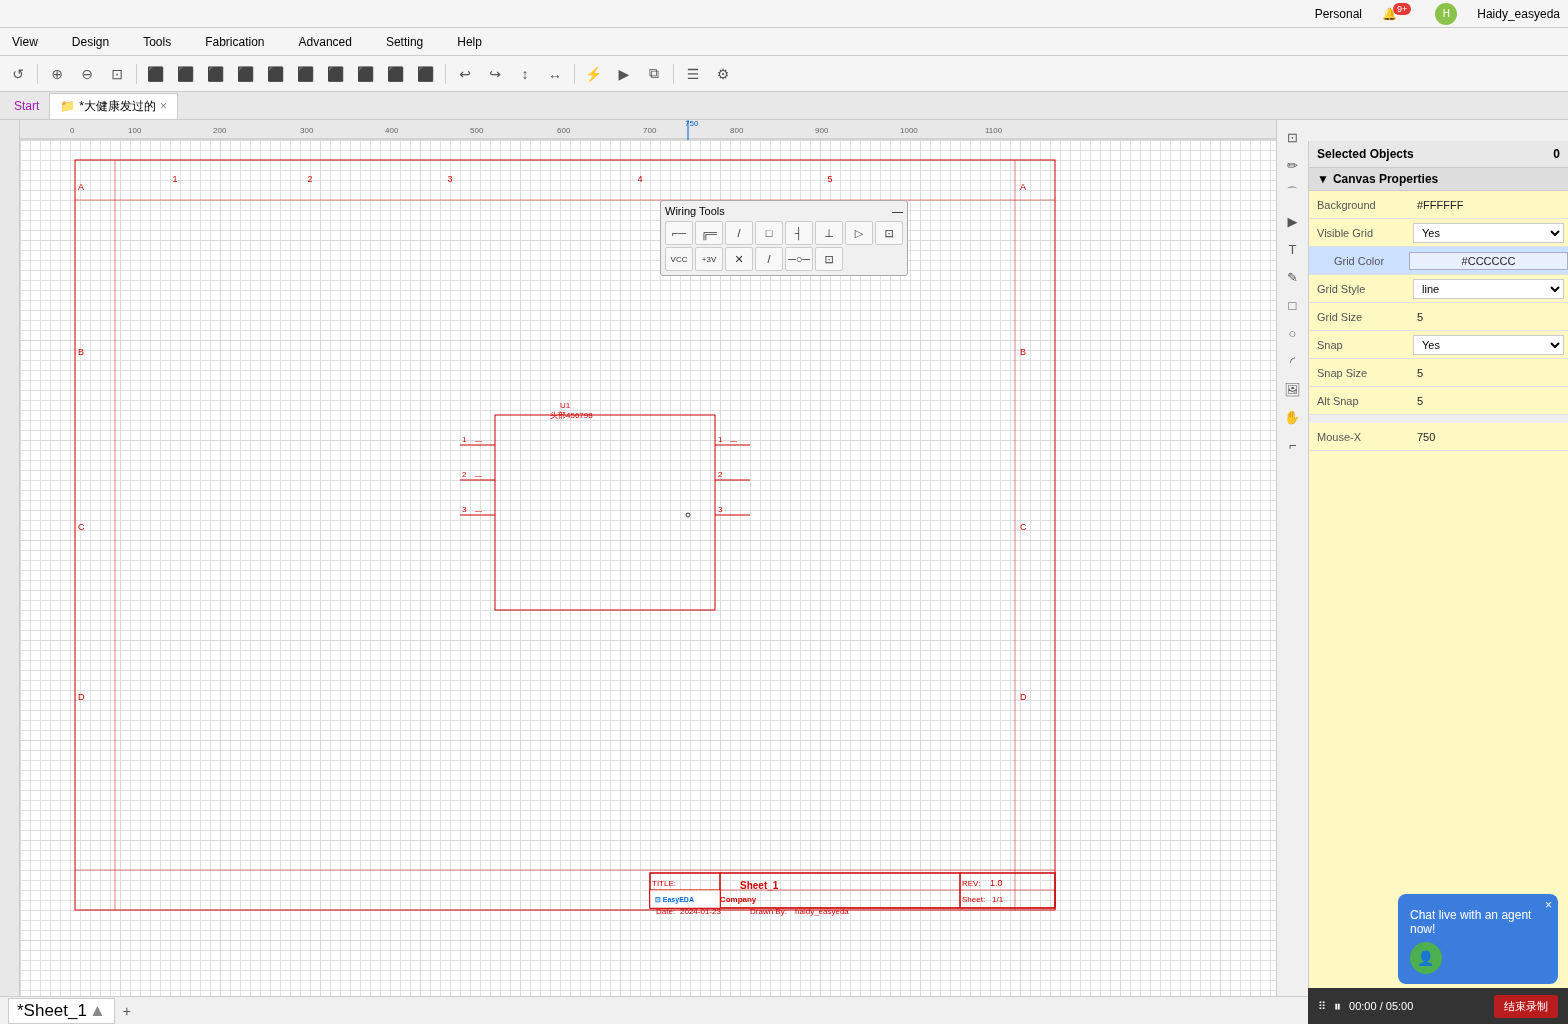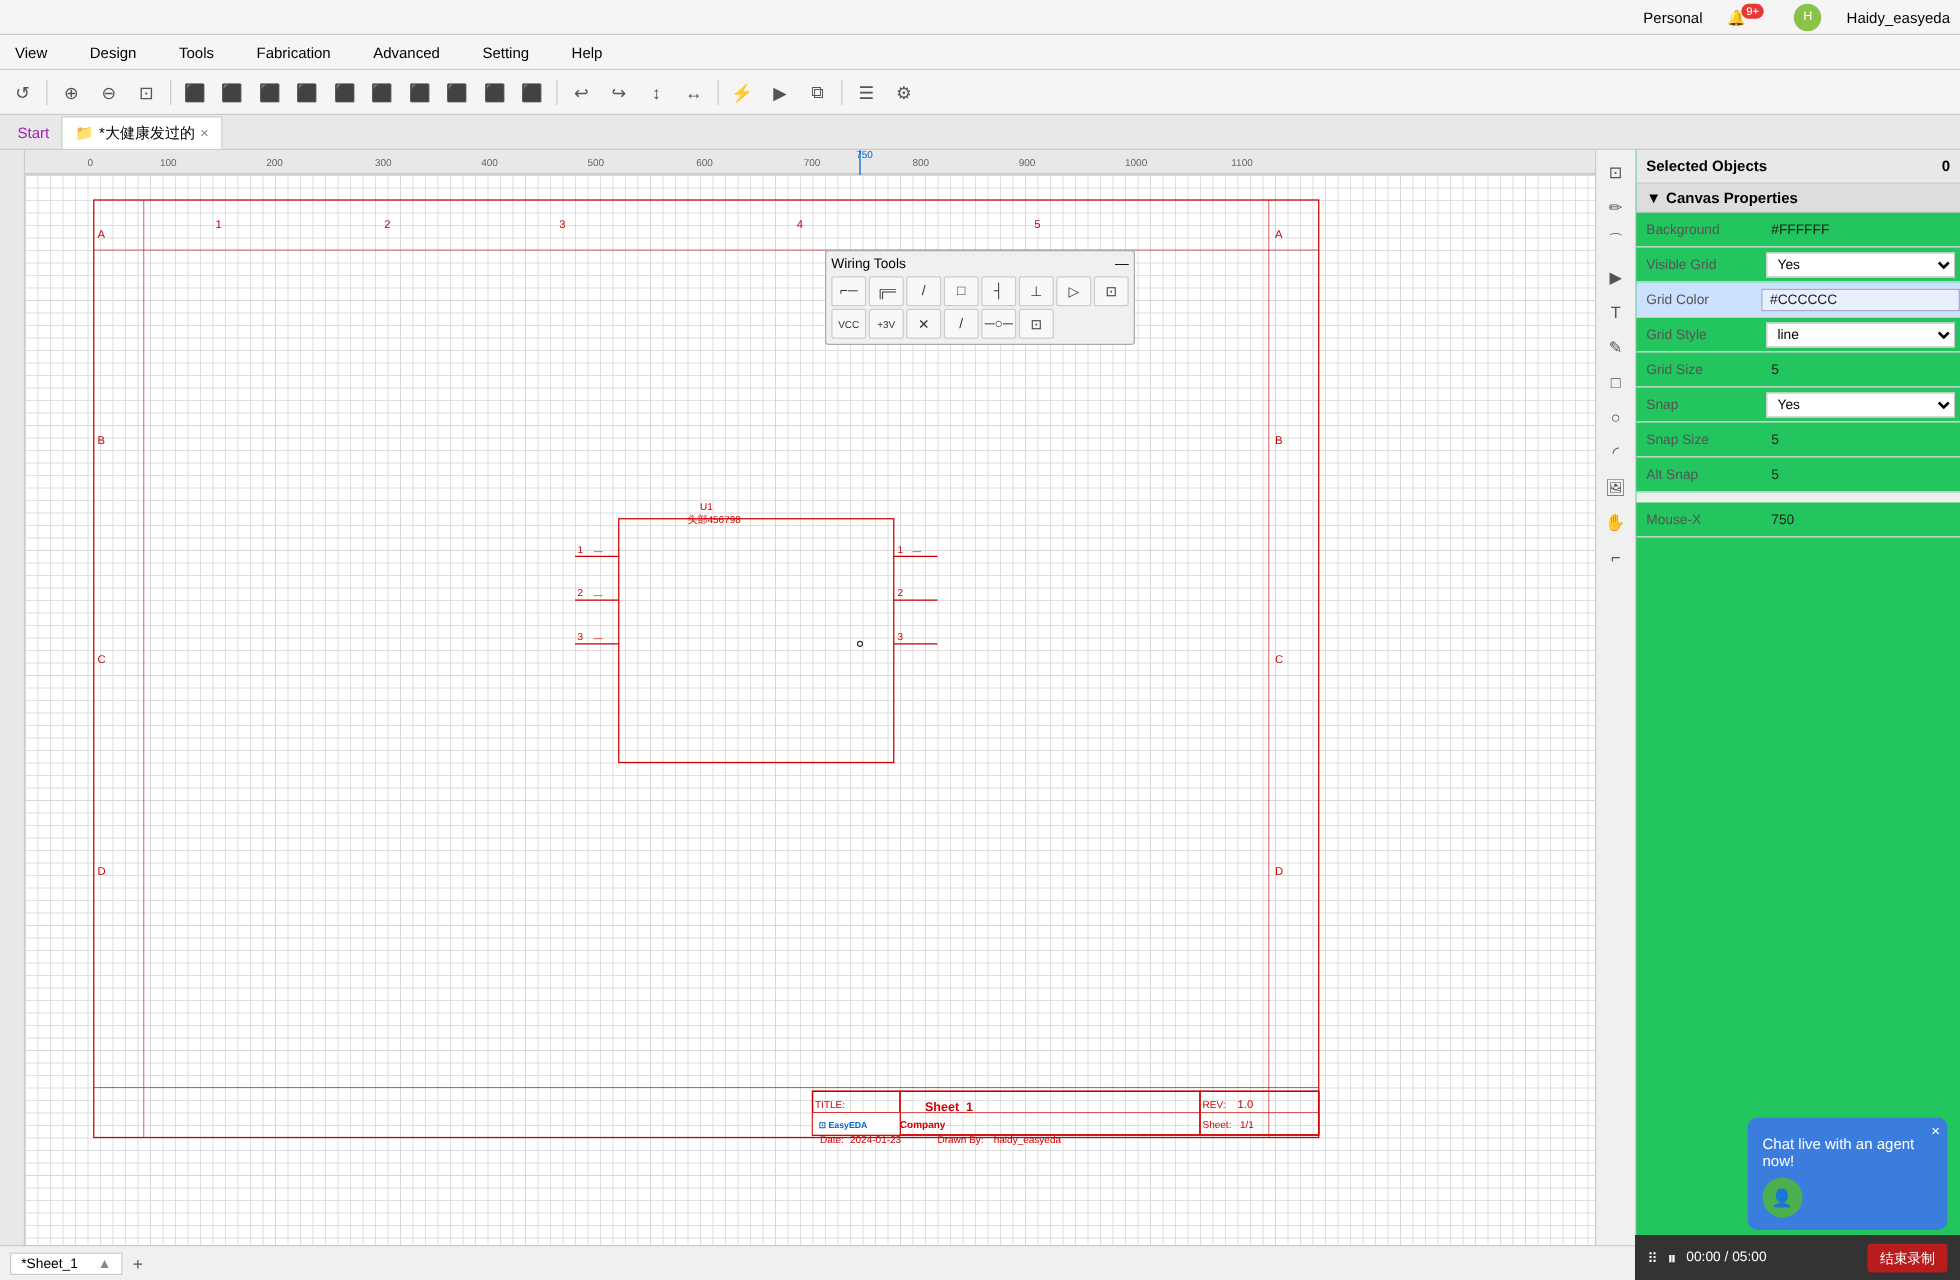--- a/index.html
+++ b/index.html
@@ -180,23 +180,24 @@
       display: flex; align-items: center; justify-content: center;
       cursor: pointer;
       border-radius: 3px;
       font-size: 13px;
       color: #555;
     }
 
     
     #properties-panel {
       width: 260px;
-      background: #22c55e;
+      background: #fef9c3;
       border-left: 1px solid #ccc;
       overflow-y: auto;
+      margin-top: 21px;
     }
     #properties-header {
       background: #e8e8e8;
       padding: 6px 8px;
       border-bottom: 1px solid #ccc;
       display: flex;
       align-items: center;
       justify-content: space-between;
       font-size: 12px;
       font-weight: bold;
@@ -239,41 +240,42 @@
     .prop-select {
       flex: 1;
       font-size: 11px;
       border: 1px solid #ccc;
       background: white;
       padding: 2px 4px;
       margin: 2px 4px;
     }
     .prop-row-highlight {
       background: #cce0ff;
+      text-align: center;
     }
 
     
     #statusbar {
       height: 28px;
       background: #f0f0f0;
       border-top: 1px solid #ccc;
       display: flex;
       align-items: center;
       padding: 0 8px;
       gap: 8px;
       font-size: 11px;
     }
     .sheet-tab {
       background: white;
       border: 1px solid #ccc;
       padding: 2px 8px;
-      font-size: 11px;
-      cursor: pointer;
-      display: flex;
-      gap: 16px;
+      font-size: 17px;
+      cursor: pointer;
+      display: flex;
+      gap: 2px;
     }
     .add-sheet-btn {
       cursor: pointer;
       font-size: 14px;
       color: #555;
     }
 
     
     #chat-widget {
       position: fixed;

